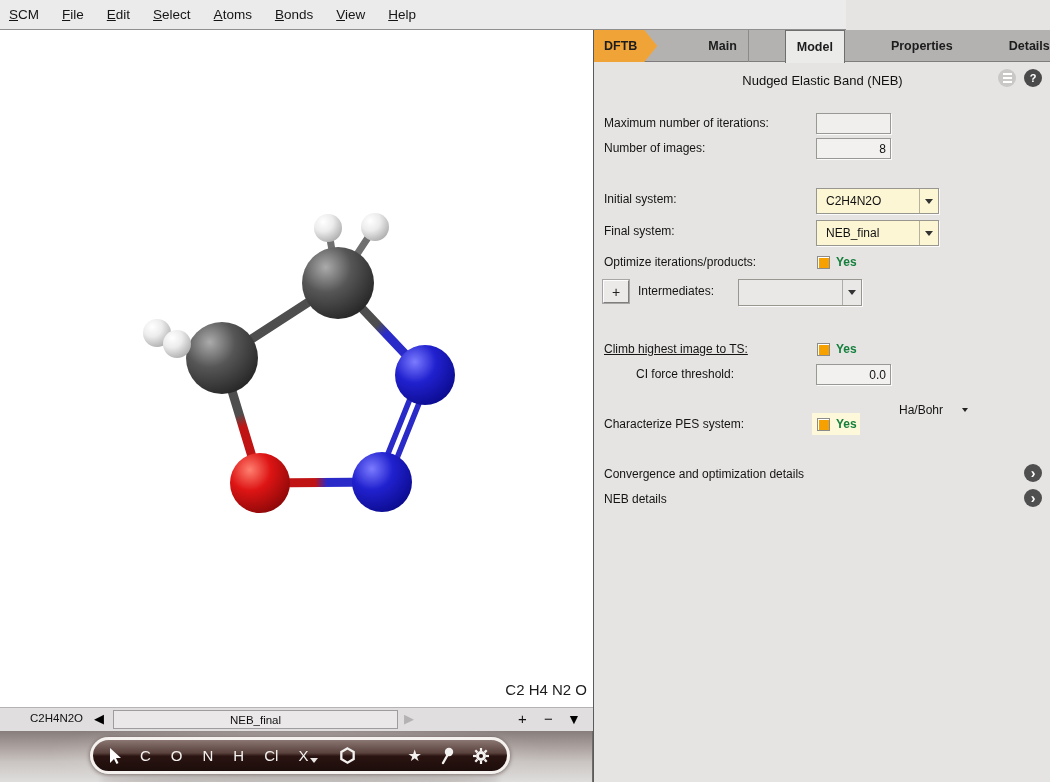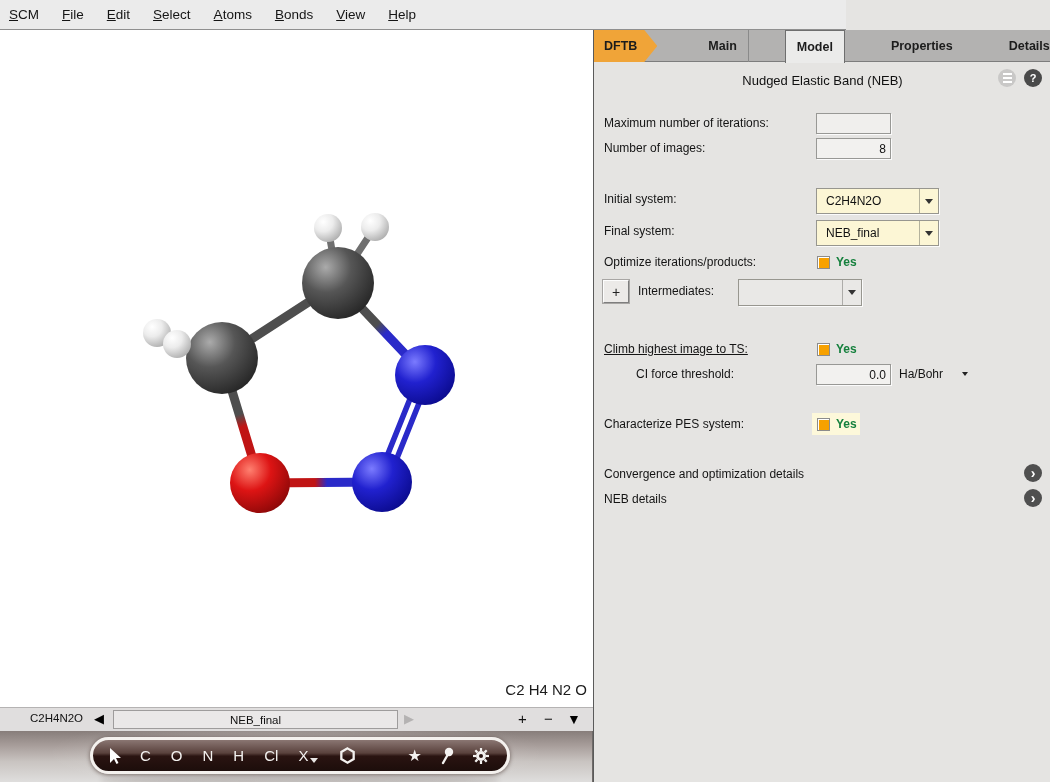--- a/index.html
+++ b/index.html
@@ -103,21 +103,21 @@
   .checkbox { position: absolute; width: 13px; height: 13px; background: #f7a100;
     border: 1px solid #8c8c8c; box-shadow: inset 1px 1px 0 #ffffff; }
   .check-label { position: absolute; font-size: 12px; color: #15803d; font-weight: bold; }
   .check-highlight { position: absolute; background: #fdf8da; }
 
   .plus-btn { position: absolute; width: 26px; height: 23px; background: #eceae8;
     border: 1px solid; border-color: #fdfdfd #7e7e7e #7e7e7e #fdfdfd; font-size: 14px;
     color: #222; display: flex; align-items: center; justify-content: center;
     box-shadow: 0 0 0 1px #a8a6a4; }
   .unit-label { position: absolute; font-size: 12px; color: #141414; display: flex;
-    align-items: center; gap: 19px; }
+    align-items: center; gap: 19px; margin-top: 36px; }
   .unit-caret { width: 0; height: 0; border-left: 3.5px solid transparent;
     border-right: 3.5px solid transparent; border-top: 4.5px solid #222; }
 
   .chevron-circle { position: absolute; width: 18px; height: 18px; border-radius: 50%;
     background: #4f4f4f; color: #fff; display: flex; align-items: center; justify-content: center;
     font-size: 14px; font-weight: bold; line-height: 1; padding-bottom: 1px; }
 </style>
 </head>
 <body>
 

